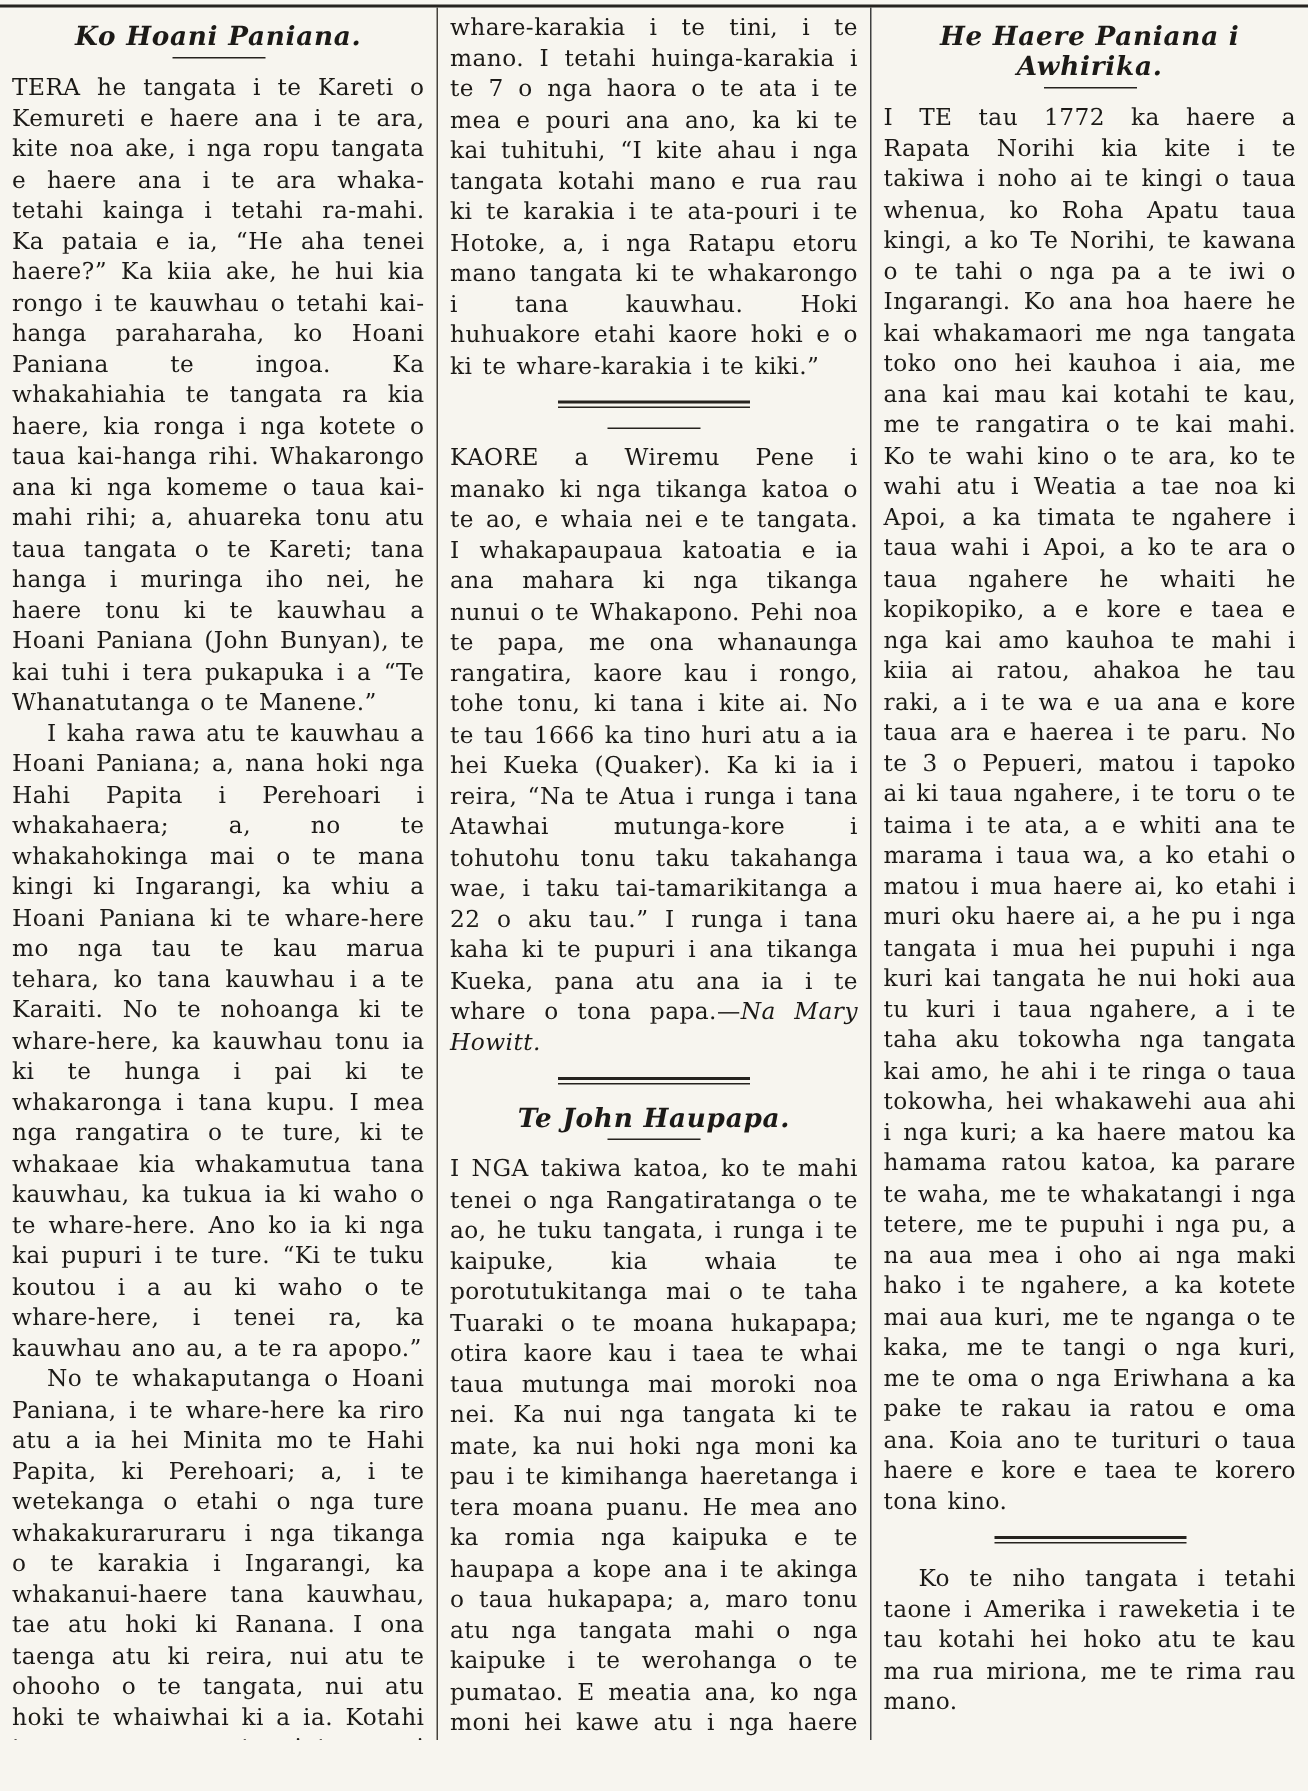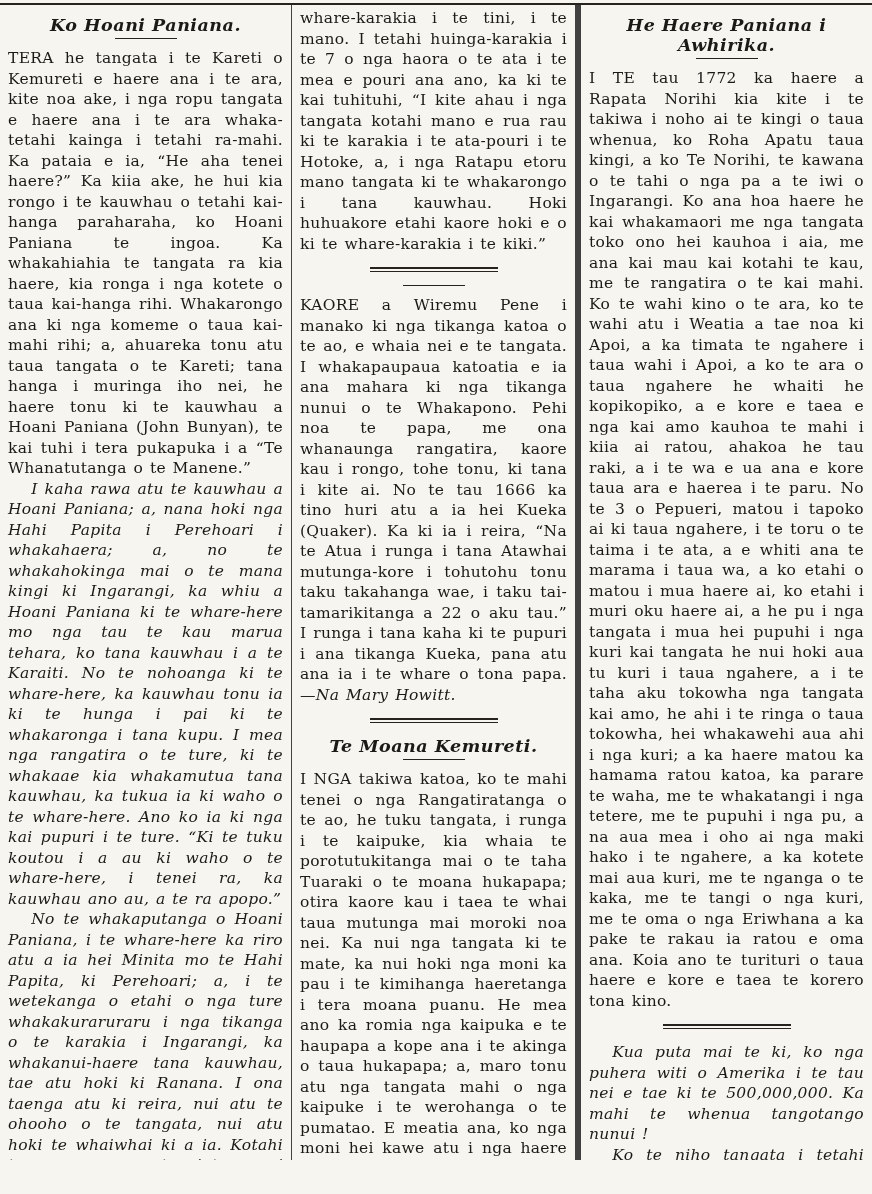--- a/index.html
+++ b/index.html
@@ -51,21 +51,21 @@
   .columns {
     display: flex;
     height: 1155px;
   }
   .column {
     box-sizing: border-box;
     padding: 3px 8px 0 8px;
     overflow: hidden;
   }
   .col-0 { width: 292px; border-right: 1px solid #46423c; }
-  .col-1 { width: 289px; border-right: 6px solid #404040; }
+  .col-1 { width: 289px; border-right: 1px solid #404040; }
   .col-2 { width: 291px; }
   
   .article-heading {
     margin: 7px 0 3px 0;
     text-align: center;
     font-size: 17.5px;
     font-weight: bold;
     font-style: italic;
     letter-spacing: 0.5px;
   }
@@ -83,21 +83,21 @@
     border-bottom: 1px solid #26231f;
   }
   .para {
     margin: 0;
     text-align: justify;
     font-size: 15.5px;
     line-height: 20.5px;
     letter-spacing: 0.3px;
     word-spacing: 1.5px;
   }
-  .para.indent { text-indent: 1.5em; font-style: italic; }
+  .para.indent { text-indent: 1.5em; }
   .attribution { font-style: italic; }
 </style>
 </head>
 <body>
 
 <div class="page">
   <div class="header-rule"></div>
   <main class="columns">
     <section class="column col-0">
         <h2 class="article-heading">Ko Hoani Paniana.</h2>
@@ -105,26 +105,25 @@
         <p class="para">TERA he tangata i te Kareti o Kemureti e haere ana i te ara, kite noa ake, i nga ropu tangata e haere ana i te ara whaka-tetahi kainga i tetahi ra-mahi. Ka pataia e ia, “He aha tenei haere?” Ka kiia ake, he hui kia rongo i te kauwhau o tetahi kai-hanga paraharaha, ko Hoani Paniana te ingoa. Ka whakahiahia te tangata ra kia haere, kia ronga i nga kotete o taua kai-hanga rihi. Whakarongo ana ki nga komeme o taua kai-mahi rihi; a, ahuareka tonu atu taua tangata o te Kareti; tana hanga i muringa iho nei, he haere tonu ki te kauwhau a Hoani Paniana (John Bunyan), te kai tuhi i tera pukapuka i a “Te Whanatutanga o te Manene.”</p>
         <p class="para indent">I kaha rawa atu te kauwhau a Hoani Paniana; a, nana hoki nga Hahi Papita i Perehoari i whakahaera; a, no te whakahokinga mai o te mana kingi ki Ingarangi, ka whiu a Hoani Paniana ki te whare-here mo nga tau te kau marua tehara, ko tana kauwhau i a te Karaiti. No te nohoanga ki te whare-here, ka kauwhau tonu ia ki te hunga i pai ki te whakaronga i tana kupu. I mea nga rangatira o te ture, ki te whakaae kia whakamutua tana kauwhau, ka tukua ia ki waho o te whare-here. Ano ko ia ki nga kai pupuri i te ture. “Ki te tuku koutou i a au ki waho o te whare-here, i tenei ra, ka kauwhau ano au, a te ra apopo.”</p>
         <p class="para indent">No te whakaputanga o Hoani Paniana, i te whare-here ka riro atu a ia hei Minita mo te Hahi Papita, ki Perehoari; a, i te wetekanga o etahi o nga ture whakakuraruraru i nga tikanga o te karakia i Ingarangi, ka whakanui-haere tana kauwhau, tae atu hoki ki Ranana. I ona taenga atu ki reira, nui atu te ohooho o te tangata, nui atu hoki te whaiwhai ki a ia. Kotahi tonu ano ra e puta ai te panui mo tana kauwhau, me te ngaro e tamumu ana te haere a te tangata, a, kaore e poto ki te</p>
       </section>
     <section class="column col-1">
         <p class="para">whare-karakia i te tini, i te mano. I tetahi huinga-karakia i te 7 o nga haora o te ata i te mea e pouri ana ano, ka ki te kai tuhituhi, “I kite ahau i nga tangata kotahi mano e rua rau ki te karakia i te ata-pouri i te Hotoke, a, i nga Ratapu etoru mano tangata ki te whakarongo i tana kauwhau. Hoki huhuakore etahi kaore hoki e o ki te whare-karakia i te kiki.”</p>
         <div class="section-divider"></div>
         <div class="heading-rule"></div>
         <p class="para">KAORE a Wiremu Pene i manako ki nga tikanga katoa o te ao, e whaia nei e te tangata. I whakapaupaua katoatia e ia ana mahara ki nga tikanga nunui o te Whakapono. Pehi noa te papa, me ona whanaunga rangatira, kaore kau i rongo, tohe tonu, ki tana i kite ai. No te tau 1666 ka tino huri atu a ia hei Kueka (Quaker). Ka ki ia i reira, “Na te Atua i runga i tana Atawhai mutunga-kore i tohutohu tonu taku takahanga wae, i taku tai-tamarikitanga a 22 o aku tau.” I runga i tana kaha ki te pupuri i ana tikanga Kueka, pana atu ana ia i te whare o tona papa.—<em class="attribution">Na Mary Howitt.</em></p>
         <div class="section-divider"></div>
-        <h2 class="article-heading">Te Moana Kemureti.</h2>
+        <h2 class="article-heading">Te John Haupapa.</h2>
         <div class="heading-rule"></div>
         <p class="para">I NGA takiwa katoa, ko te mahi tenei o nga Rangatiratanga o te ao, he tuku tangata, i runga i te kaipuke, kia whaia te porotutukitanga mai o te taha Tuaraki o te moana hukapapa; otira kaore kau i taea te whai taua mutunga mai moroki noa nei. Ka nui nga tangata ki te mate, ka nui hoki nga moni ka pau i te kimihanga haeretanga i tera moana puanu. He mea ano ka romia nga kaipuka e te haupapa a kope ana i te akinga o taua hukapapa; a, maro tonu atu nga tangata mahi o nga kaipuke i te werohanga o te pumatao. E meatia ana, ko nga moni hei kawe atu i nga haere ki taua moana hukapapa, eke rawa ki te rua rau miriona pauna moni. Inara te iti moni !</p>
       </section>
     <section class="column col-2">
         <h2 class="article-heading">He Haere Paniana i Awhirika.</h2>
         <div class="heading-rule"></div>
         <p class="para">I TE tau 1772 ka haere a Rapata Norihi kia kite i te takiwa i noho ai te kingi o taua whenua, ko Roha Apatu taua kingi, a ko Te Norihi, te kawana o te tahi o nga pa a te iwi o Ingarangi. Ko ana hoa haere he kai whakamaori me nga tangata toko ono hei kauhoa i aia, me ana kai mau kai kotahi te kau, me te rangatira o te kai mahi. Ko te wahi kino o te ara, ko te wahi atu i Weatia a tae noa ki Apoi, a ka timata te ngahere i taua wahi i Apoi, a ko te ara o taua ngahere he whaiti he kopikopiko, a e kore e taea e nga kai amo kauhoa te mahi i kiia ai ratou, ahakoa he tau raki, a i te wa e ua ana e kore taua ara e haerea i te paru. No te 3 o Pepueri, matou i tapoko ai ki taua ngahere, i te toru o te taima i te ata, a e whiti ana te marama i taua wa, a ko etahi o matou i mua haere ai, ko etahi i muri oku haere ai, a he pu i nga tangata i mua hei pupuhi i nga kuri kai tangata he nui hoki aua tu kuri i taua ngahere, a i te taha aku tokowha nga tangata kai amo, he ahi i te ringa o taua tokowha, hei whakawehi aua ahi i nga kuri; a ka haere matou ka hamama ratou katoa, ka parare te waha, me te whakatangi i nga tetere, me te pupuhi i nga pu, a na aua mea i oho ai nga maki hako i te ngahere, a ka kotete mai aua kuri, me te nganga o te kaka, me te tangi o nga kuri, me te oma o nga Eriwhana a ka pake te rakau ia ratou e oma ana. Koia ano te turituri o taua haere e kore e taea te korero tona kino.</p>
         <div class="section-divider"></div>
-        <p class="para indent">Kua puta mai te ki, ko nga puhera witi o Amerika i te tau nei e tae ki te 500,000,000. Ka mahi te whenua tangotango nunui !</p>
         <p class="para indent">Ko te niho tangata i tetahi taone i Amerika i raweketia i te tau kotahi hei hoko atu te kau ma rua miriona, me te rima rau mano.</p>
       </section>
   </main>
 </div>
 
 </body></html>

